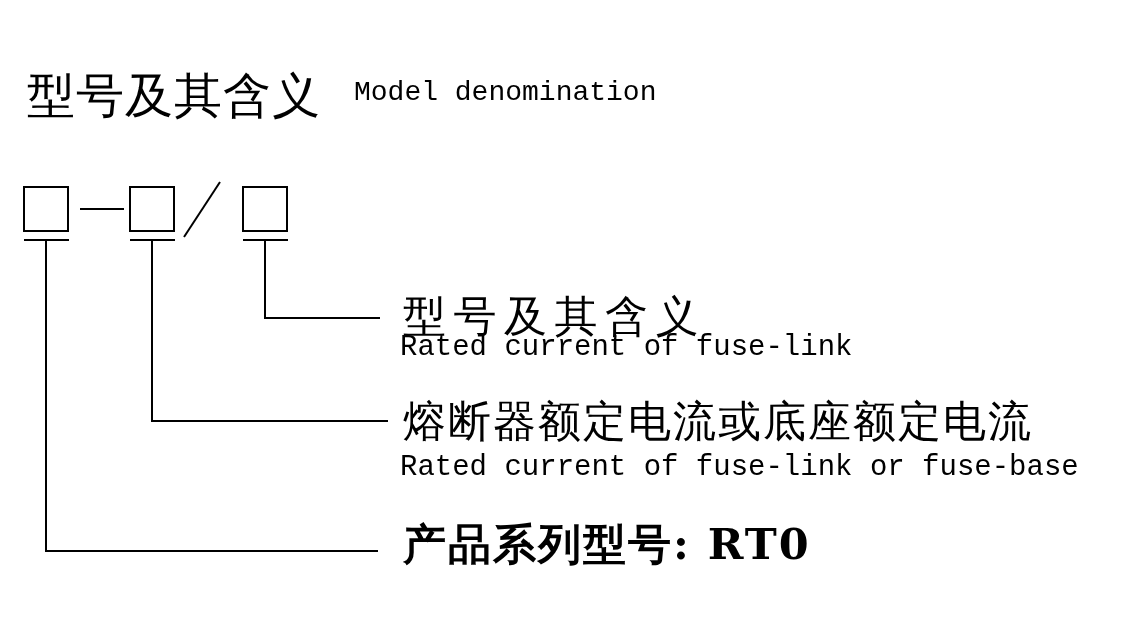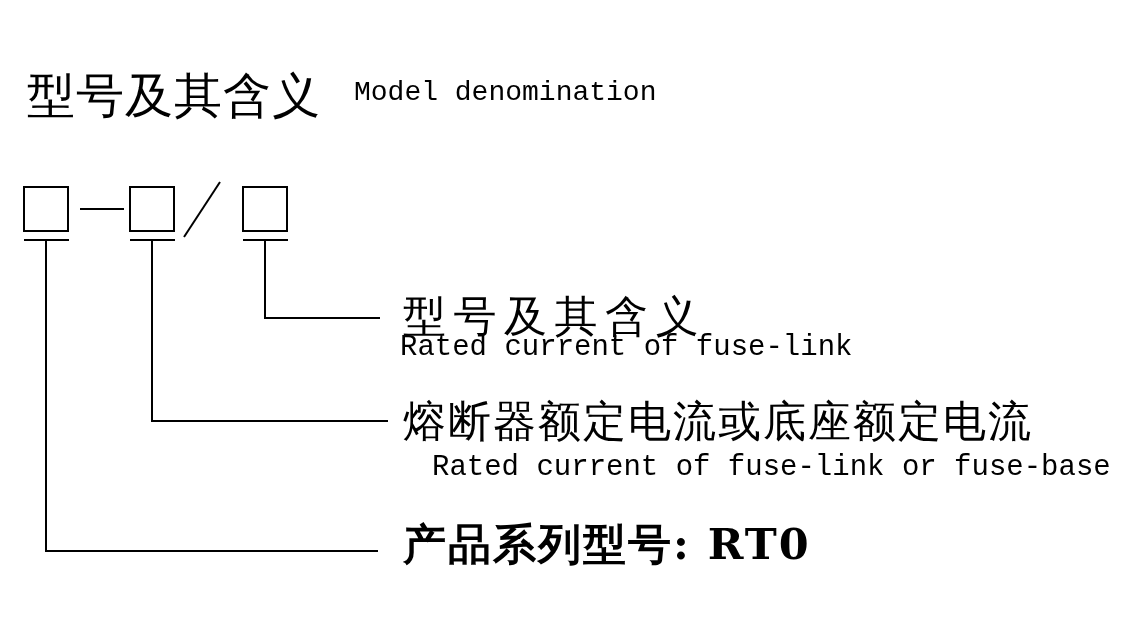--- a/index.html
+++ b/index.html
@@ -37,21 +37,21 @@
   }
   .lbl-en {
     left: 400px;
     font-size: 29px;
     line-height: 1;
     font-family: "Liberation Mono", "DejaVu Sans Mono", monospace;
   }
   .cn-1 { top: 295px; letter-spacing: 7.5px; }
   .en-1 { top: 333px; }
   .cn-2 { top: 400px; letter-spacing: 2px; }
-  .en-2 { top: 453px; margin-left: 32px; }
+  .en-2 { top: 453px; }
   .cn-3 { top: 523px; letter-spacing: 2px; font-weight: bold; }
   .en-3 { top: 576px; }
   svg.diagram { position: absolute; left: 0; top: 0; }
   .stroke { stroke: #000000; stroke-width: 2; fill: none; }
 </style>
 </head>
 <body>
 
 <div class="page">
 

